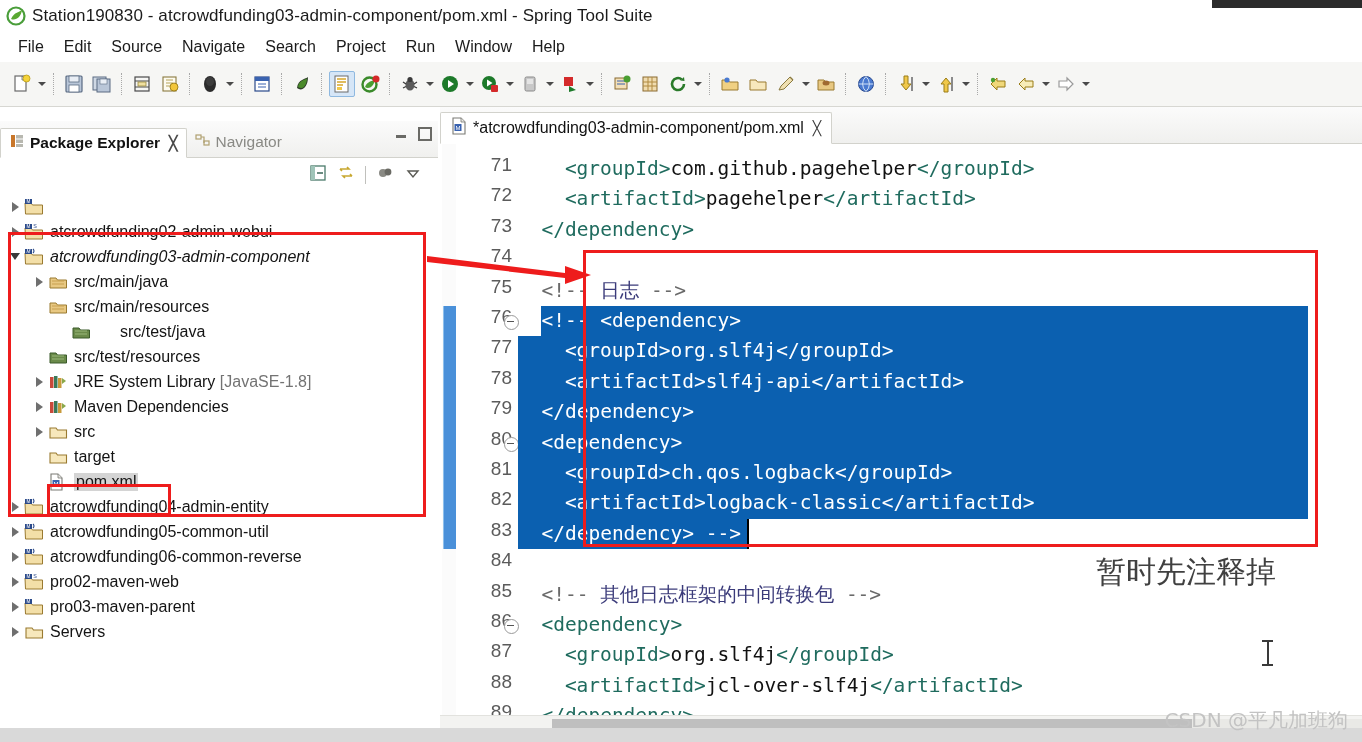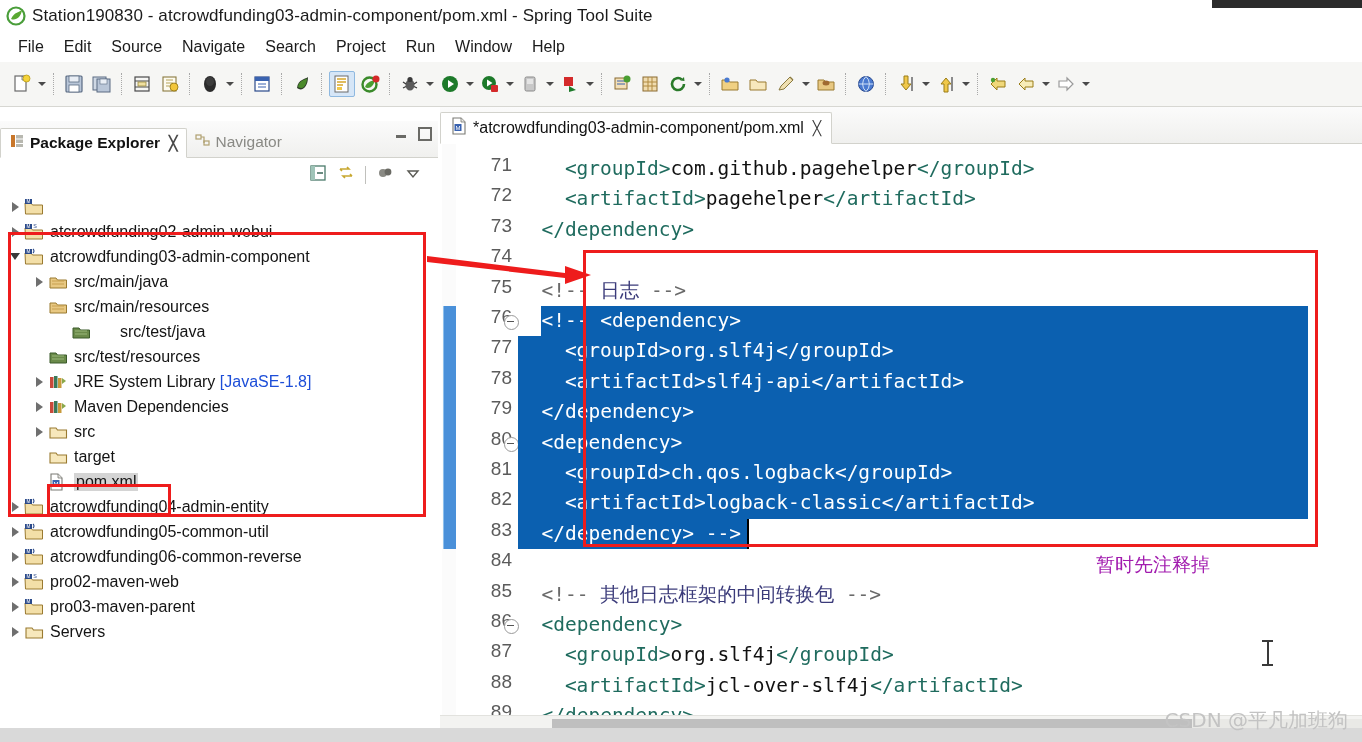--- a/index.html
+++ b/index.html
@@ -130,21 +130,21 @@
   .twist.closed::after {
     content: ""; width: 0; height: 0; border-top: 5px solid transparent;
     border-bottom: 5px solid transparent; border-left: 7px solid #6f6f6f;
   }
   .twist.open::after {
     content: ""; width: 0; height: 0; border-left: 5px solid transparent;
     border-right: 5px solid transparent; border-top: 7px solid #3a3a3a;
   }
   .ticon { width: 20px; height: 18px; flex: 0 0 20px; margin-right: 6px; position: relative; }
   .tlabel { color: #141414; }
-  .tlabel .dim { color: #1d4ed8; }
+  .tlabel .dim { color: #737373; }
 
   
   .editor {
     position: absolute; left: 440px; top: 107px; width: 922px; height: 635px;
     background: #ffffff;
   }
   .etab-row {
     height: 36px; width: 922px;
     background: linear-gradient(#fbfbfb, #f0f0ee);
     border-bottom: 1px solid #d2d2cc;
@@ -233,21 +233,21 @@
     position: absolute; left: 0; top: 0; height: 20px; width: 640px; background: #bfbfbf;
   }
 
   
   .redbox {
     position: absolute; border: 3px solid #ee1c1c; box-sizing: border-box;
     pointer-events: none;
   }
   .redarrow { position: absolute; pointer-events: none; }
   .anno-cn {
-    position: absolute; color: #a21caf; font-size: 19px;
+    position: absolute; color: #404040; font-size: 30px;
     font-family: Liberation Serif, serif; white-space: nowrap;
   }
   .watermark {
     position: absolute; right: 14px; bottom: 8px;
     font-size: 20px; color: #c3c3c3; white-space: nowrap;
     font-family: "DejaVu Sans", sans-serif;
   }
   .bottom-strip {
     position: absolute; left: 0; bottom: 0; width: 1362px; height: 14px;
     background: #d9d9d9;
@@ -575,21 +575,21 @@
         <div class="tnode" style="padding-left: 6px;">
           <span class="twist closed"></span>
           <span class="ticon"><svg width="20" height="18" viewBox="0 0 20 18">
               <path d="M1 5 h6 l1.5 2 h10 v9 h-17 Z" fill="#f3dfa8" stroke="#9a7a30" stroke-width="1"></path>
               <rect x="1" y="1" width="7" height="5" fill="#2b4a8a"></rect>
               <text x="4.5" y="5.2" font-size="4.6" fill="#fff" text-anchor="middle" font-family="Liberation Sans">M</text>
               <text x="11" y="5.4" font-size="5.4" fill="#2b4a8a" text-anchor="middle" font-family="Liberation Sans">S</text>
             </svg></span>
           <span class="tlabel">atcrowdfunding02-admin-webui</span>
         </div>
-        <div class="tnode" style="padding-left: 6px;">
+        <div class="tnode" style="padding-left: 6px; font-style: italic;">
           <span class="twist open"></span>
           <span class="ticon"><svg width="20" height="18" viewBox="0 0 20 18">
               <path d="M1 5 h6 l1.5 2 h10 v9 h-17 Z" fill="#f3dfa8" stroke="#9a7a30" stroke-width="1"></path>
               <rect x="1" y="1" width="7" height="5" fill="#2b4a8a"></rect>
               <text x="4.5" y="5.2" font-size="4.6" fill="#fff" text-anchor="middle" font-family="Liberation Sans">M</text>
               <path d="M9 1 q2 2 0 4" stroke="#2b4a8a" stroke-width="1.1" fill="none"></path>
             </svg></span>
           <span class="tlabel">atcrowdfunding03-admin-component</span>
         </div>
         <div class="tnode" style="padding-left: 30px;">

